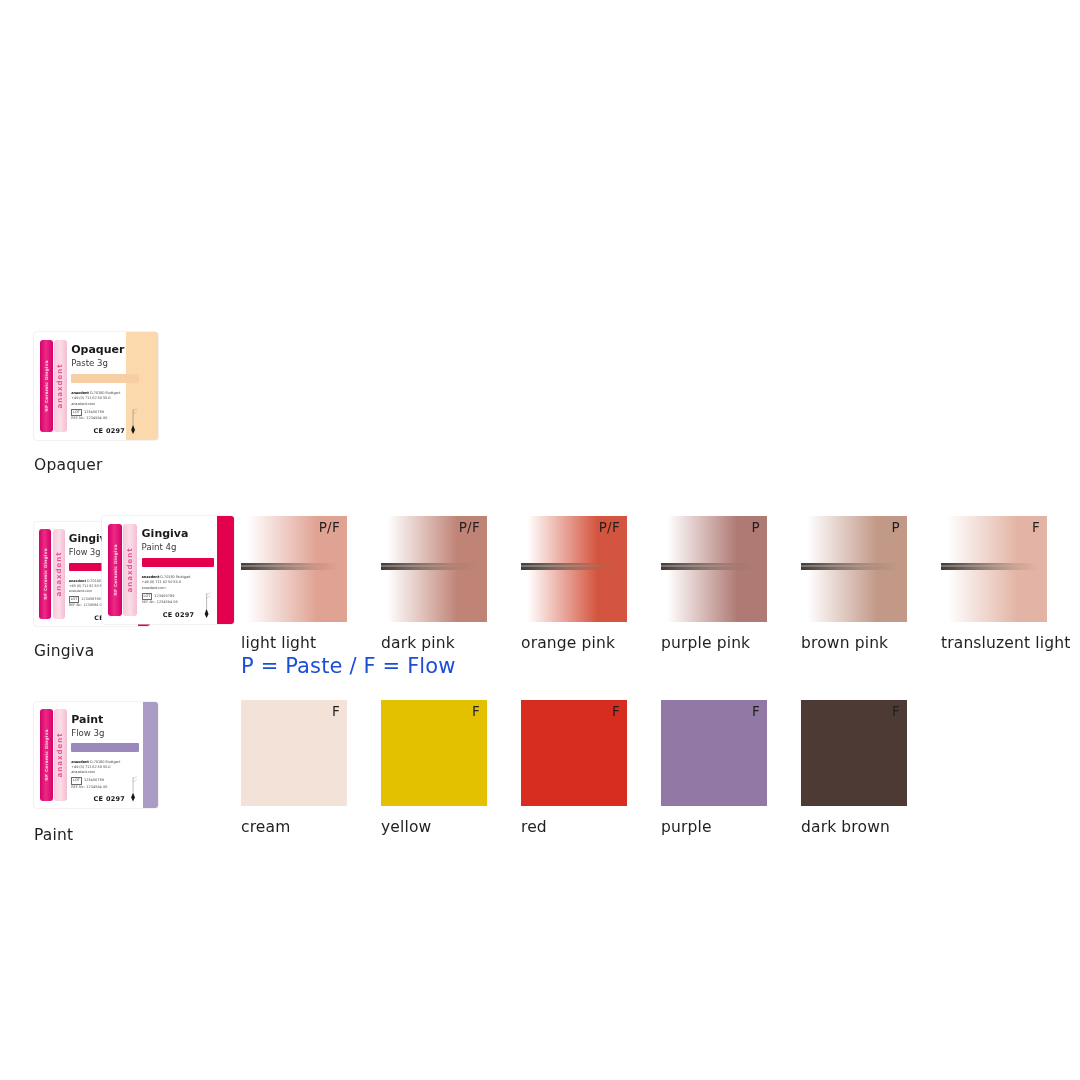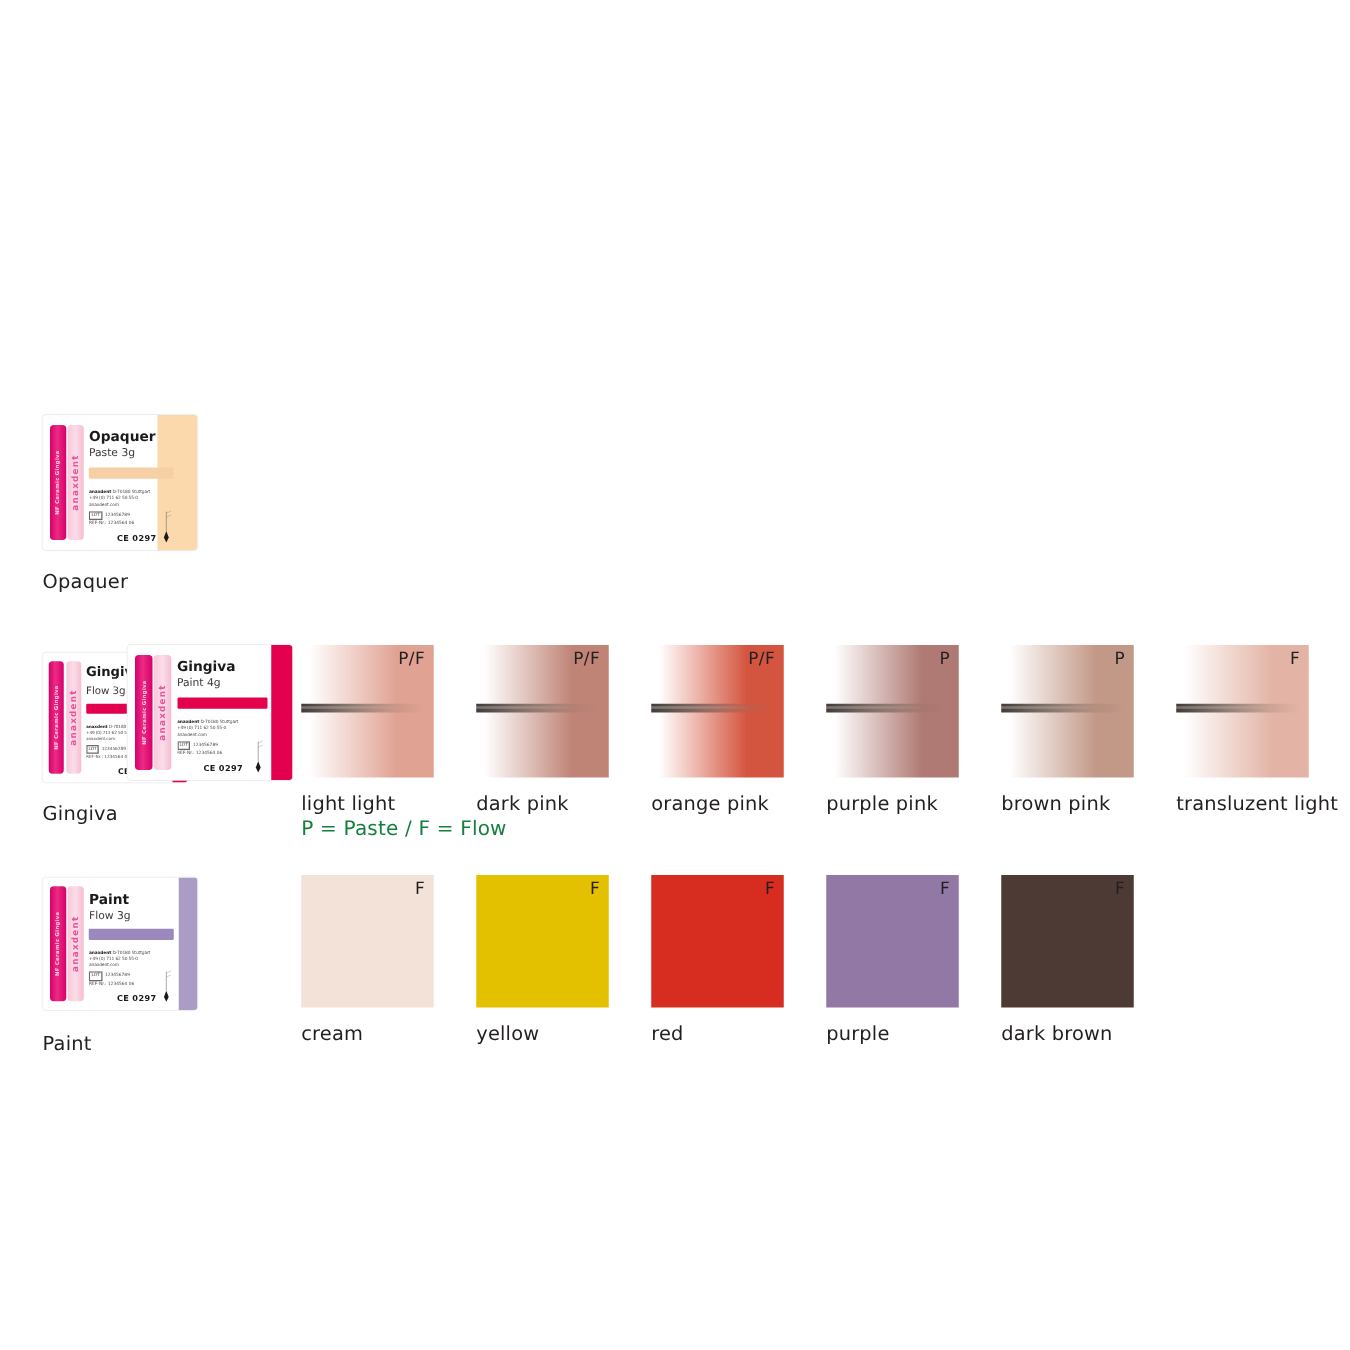--- a/index.html
+++ b/index.html
@@ -212,22 +212,22 @@
     left: 0;
     top: 118px;
     font-size: 15.5px;
     letter-spacing: 0.15px;
     color: #231f20;
     white-space: nowrap;
     line-height: 1.25;
   }
   .swatch-note {
     display: block;
-    font-size: 16px;
-    color: #15803d;
+    font-size: 21px;
+    color: #1d4ed8;
     white-space: nowrap;
   }
 </style>
 </head>
 <body style="background: rgb(255, 255, 255);">
 
 <div class="sheet">
 
   <div class="row" id="row-opaquer">
 

